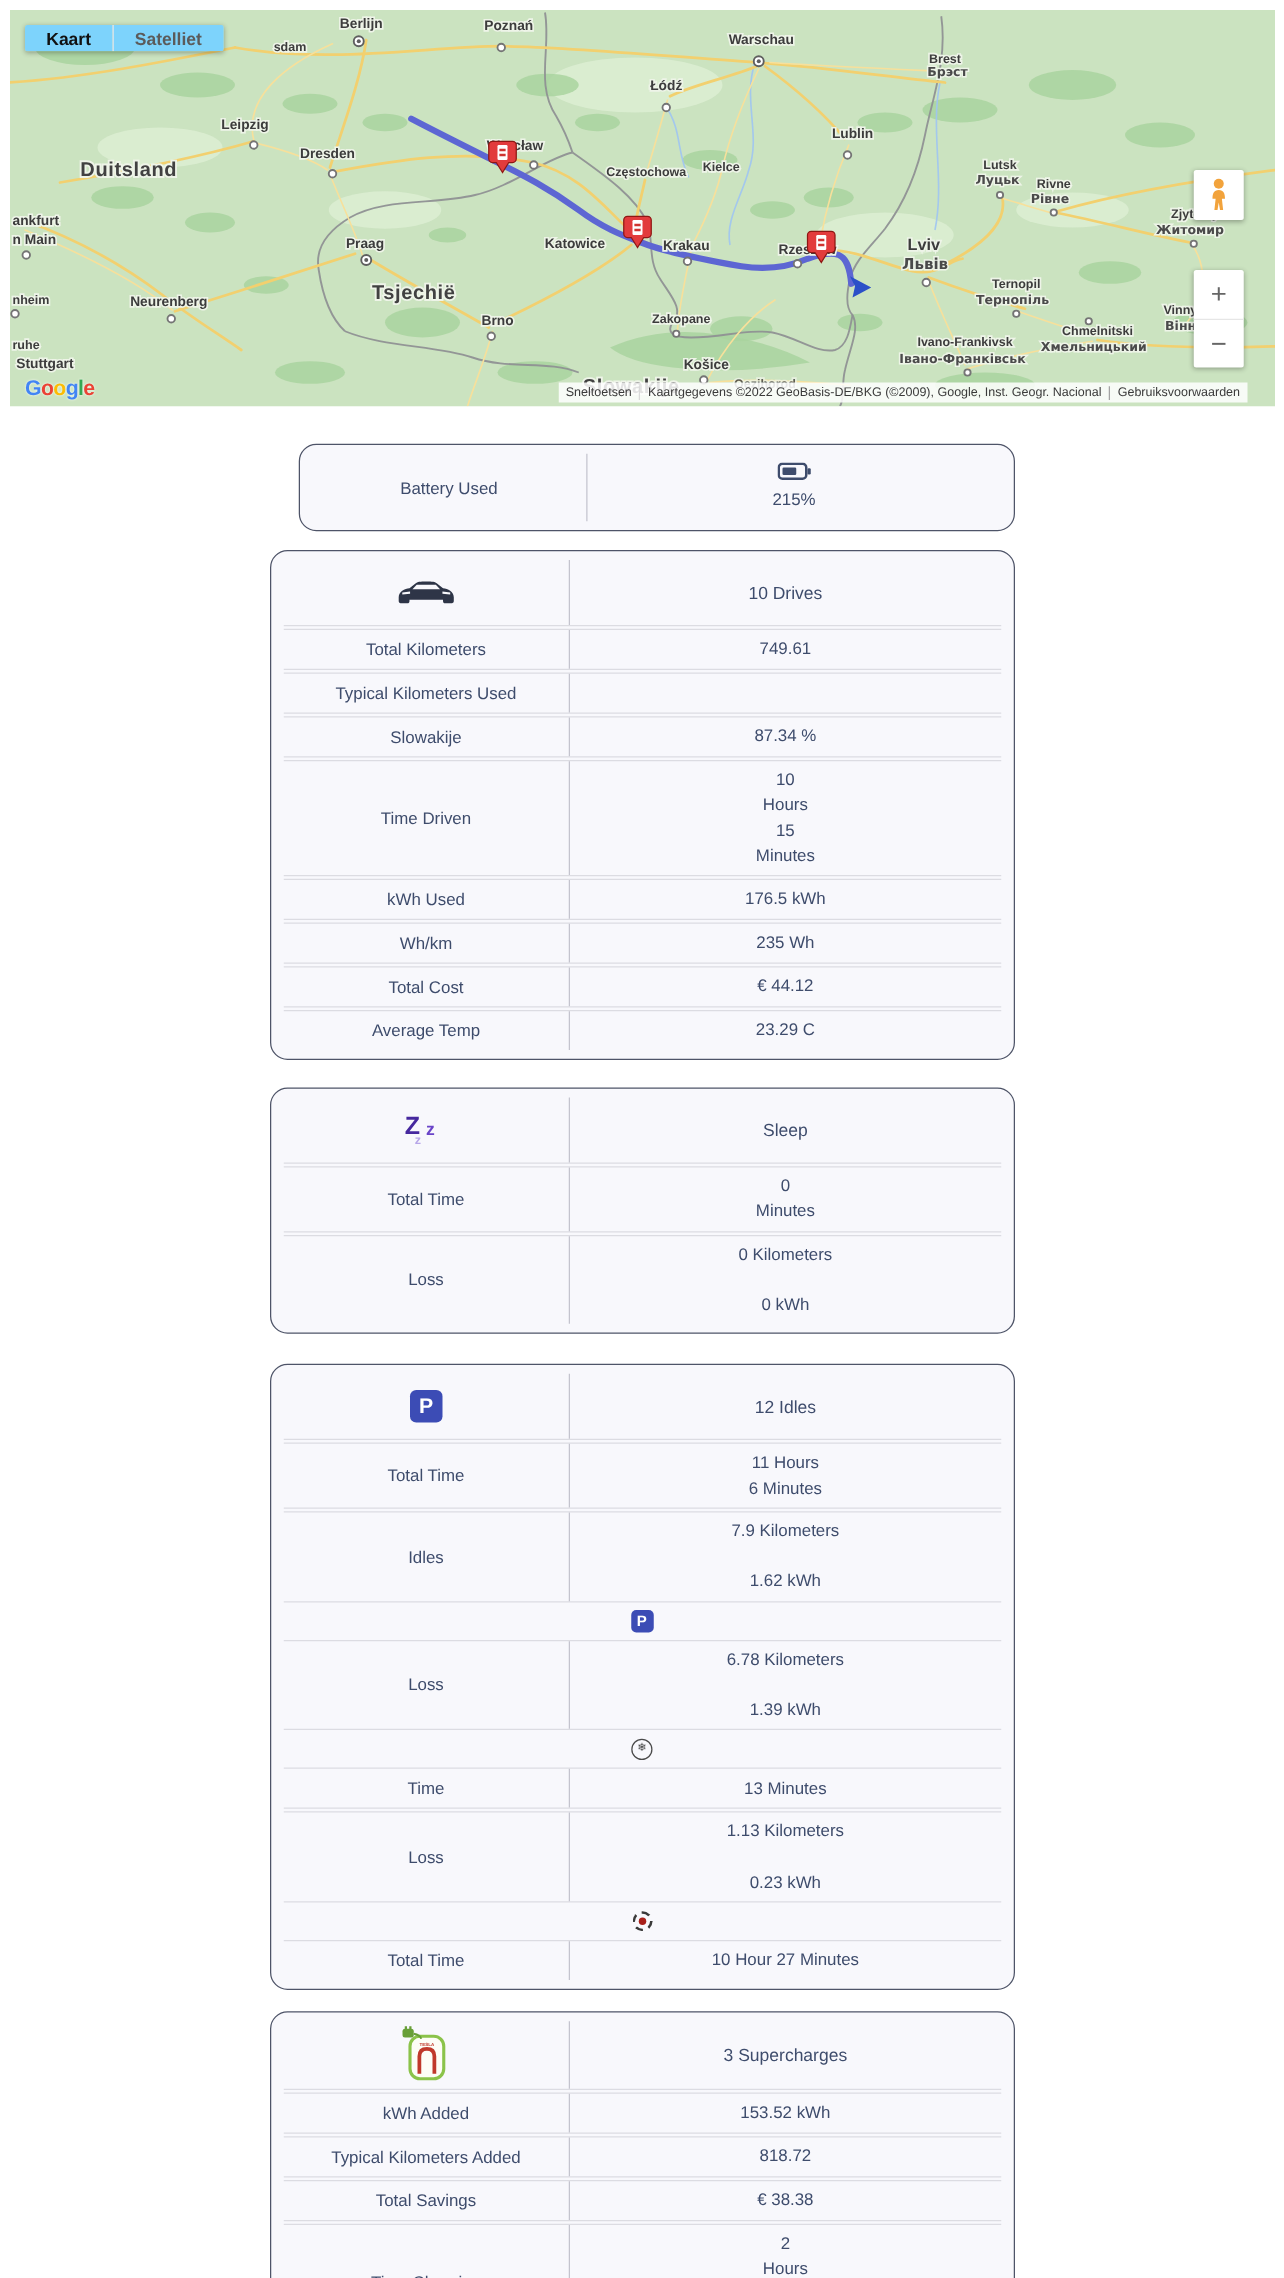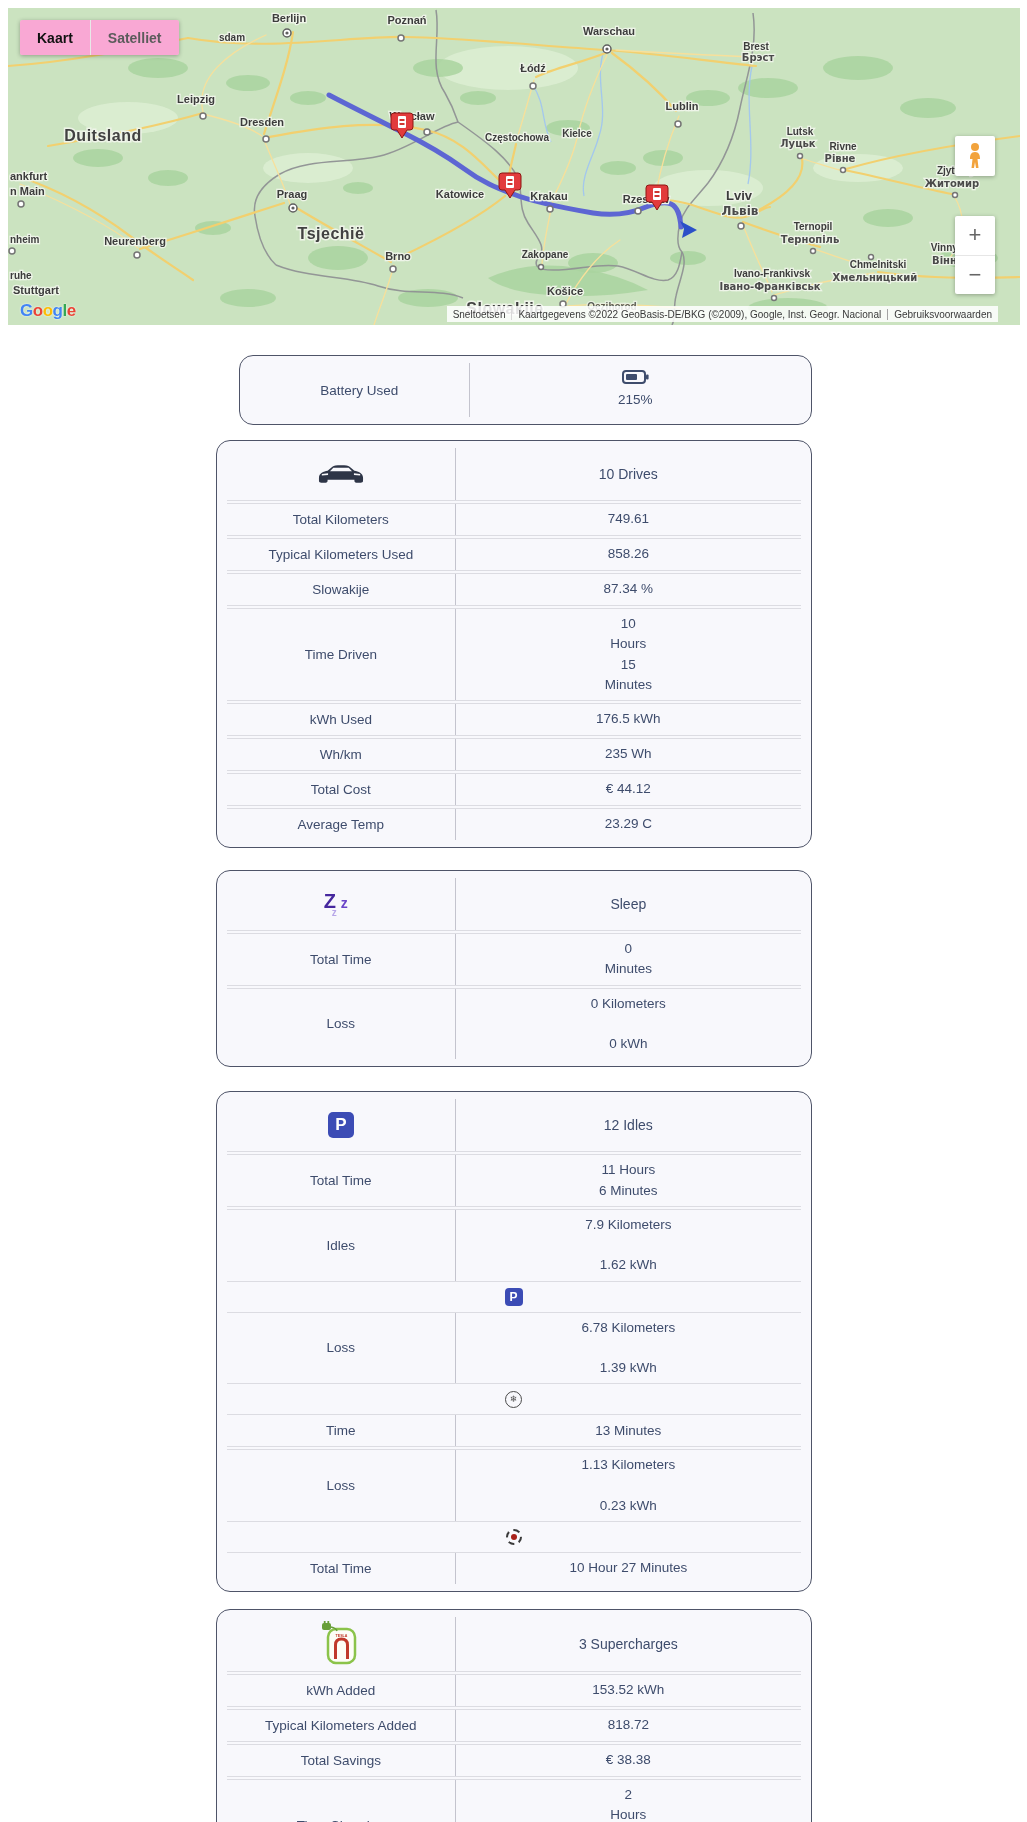--- a/index.html
+++ b/index.html
@@ -18,21 +18,21 @@
   .rd2{fill:none;stroke:#f7e09b;stroke-width:1.3;stroke-linecap:round;}
   .bor{fill:none;stroke:#8f9193;stroke-width:1.5;opacity:.95;}
   .rv{fill:none;stroke:#9fc4f2;stroke-width:1.3;opacity:.9;}
   .f{fill:#a9d49f;opacity:.85;}
   .fl{fill:#dcedd2;opacity:.9;}
   .dot{fill:#fff;stroke:#757575;stroke-width:1.5;}
   .capdot{fill:#fff;stroke:#5f5f5f;stroke-width:1.5;}
   .capin{fill:#5f5f5f;}
 
   .maptype{position:absolute;top:12px;left:12px;display:flex;box-shadow:0 1px 4px rgba(0,0,0,.3);border-radius:2px;overflow:hidden;}
-  .gm-btn{height:35px;padding:0 17px;background:#f9a8d4;display:flex;align-items:center;font-size:14px;cursor:pointer;}
+  .gm-btn{height:21px;padding:0 17px;background:#7dd3fc;display:flex;align-items:center;font-size:14px;cursor:pointer;}
   .gm-btn.on{font-weight:700;color:#111;}
   .gm-btn.off{color:#5b5b5b;border-left:1px solid #e8e8e8;font-weight:bold;}
 
   .pegbox{position:absolute;top:128px;right:25px;width:40px;height:40px;background:#fff;border-radius:2px;box-shadow:0 1px 4px rgba(0,0,0,.3);display:flex;align-items:center;justify-content:center;}
   .zoombox{position:absolute;top:208px;right:25px;width:40px;height:78px;background:#fff;border-radius:2px;box-shadow:0 1px 4px rgba(0,0,0,.3);display:flex;flex-direction:column;}
   .zbtn{flex:1;display:flex;align-items:center;justify-content:center;font-size:22px;color:#666;cursor:pointer;}
   .zbtn:first-child{border-bottom:1px solid #e6e6e6;}
 
   .glogo{position:absolute;left:12px;bottom:4px;font-size:17px;font-weight:700;letter-spacing:-.5px;text-shadow:0 0 2px #fff;}
   .attrib{position:absolute;right:22px;bottom:3px;height:16px;display:flex;align-items:center;background:rgba(255,255,255,.85);font-size:10px;color:#3a3a3a;}
@@ -309,21 +309,20 @@
         </svg>
       </div>
       <div class="val">10 Drives</div>
     </div>
     <div class="row">
       <div class="lbl">Total Kilometers</div>
       <div class="val">749.61</div>
     </div>
     <div class="row">
       <div class="lbl">Typical Kilometers Used</div>
-      <div class="val">858.26</div>
     </div>
     <div class="row">
       <div class="lbl">Slowakije</div>
       <div class="val">87.34 %</div>
     </div>
     <div class="row">
       <div class="lbl">Time Driven</div>
       <div class="val">10
 Hours
 15

